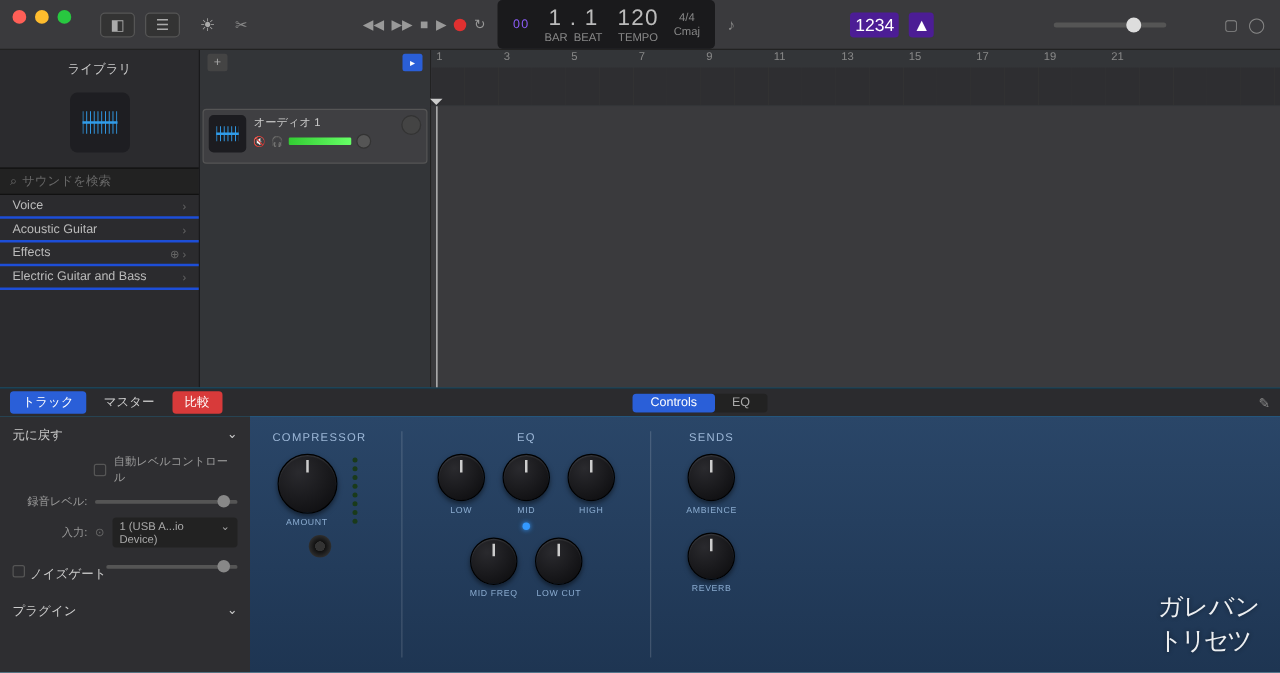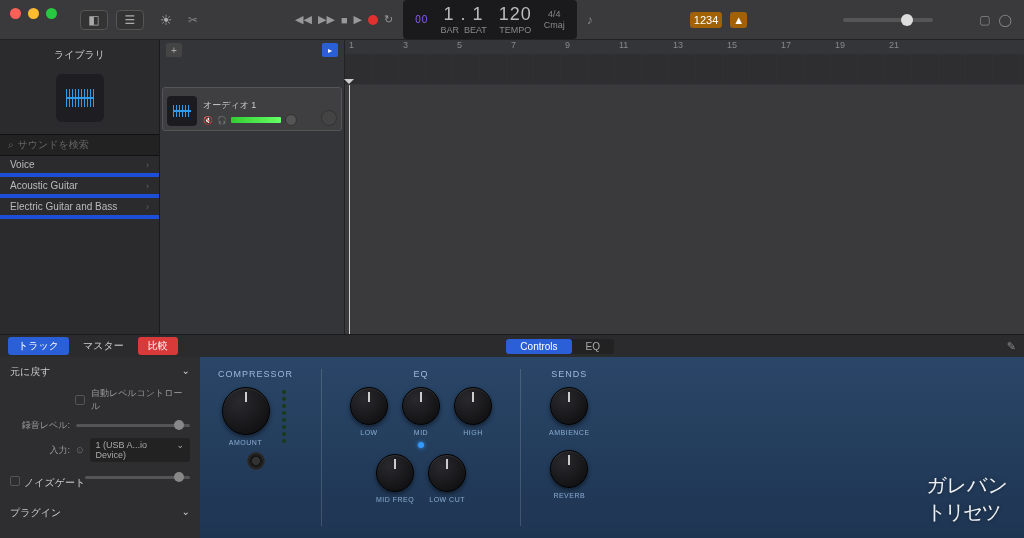--- a/index.html
+++ b/index.html
@@ -14,59 +14,59 @@
 .tbtn.sun{border:none;background:none;font-size:14px}
 .transport{margin-left:auto;margin-right:auto;display:flex;align-items:center;gap:10px}
 .tctrl{display:flex;gap:6px;align-items:center}
 .tctrl span{color:#999;font-size:11px;cursor:pointer}
 .rec{width:10px;height:10px;border-radius:50%;background:#e03030}
 .lcd{background:#1a1a1c;border-radius:4px;padding:4px 12px;display:flex;align-items:center;gap:12px;font-family:monospace}
 .lcd .big{color:#bbb;font-size:18px;letter-spacing:1px}
 .lcd .sm{color:#888;font-size:9px;text-align:right;line-height:1.2}
 .lcd .col{display:flex;flex-direction:column;align-items:center}
 .misc{display:flex;align-items:center;gap:8px}
-.badge{background:#a16207;color:#fff;font-size:11px;padding:2px 4px;border-radius:3px}
+.badge{background:#4c1d95;color:#fff;font-size:14px;padding:2px 4px;border-radius:3px}
 .vol{width:90px;height:4px;background:#555;border-radius:2px;position:relative}
 .vol::after{content:"";position:absolute;right:20px;top:-4px;width:12px;height:12px;background:#ddd;border-radius:50%}
 
 .main{flex:1;display:flex;overflow:hidden}
 .sidebar{width:160px;background:#2b2b2e;border-right:1px solid #1a1a1c;display:flex;flex-direction:column}
 .sb-hdr{text-align:center;padding:8px 0;color:#ccc;font-size:10px}
 .sb-icon{width:48px;height:48px;margin:4px auto 12px;background:#1e1e22;border-radius:6px;display:flex;align-items:center;justify-content:center}
 .wave{width:28px;height:18px;background:linear-gradient(90deg,#3af 1px,transparent 1px) 0 0/3px 100%,linear-gradient(#3af,#3af) center/100% 2px no-repeat;opacity:.9}
 .sb-srch{height:22px;background:#222;border-top:1px solid #111;border-bottom:1px solid #111;display:flex;align-items:center;padding:0 8px;color:#666;font-size:10px;gap:4px}
 .sb-list{flex:1}
-.sb-item{display:flex;justify-content:space-between;align-items:flex-end;padding:3px 10px;color:#bbb;font-size:10px;border-bottom:4px solid #1d4ed8}
+.sb-item{display:flex;justify-content:space-between;align-items:flex-end;padding:3px 10px;color:#bbb;font-size:10px;border-bottom:2px solid #1d4ed8}
 .sb-item .chev{color:#666;font-size:9px}
 .sb-ft{display:flex;justify-content:space-between;padding:6px 8px;border-top:1px solid #111}
 .sb-ft span{color:#888;font-size:10px;padding:2px 8px}
 .sb-ft .save{border:1px solid #555;border-radius:3px}
 
 .tracks{flex:1;display:flex;flex-direction:column;background:#3d3d40}
 .trk-hdr-row{display:flex;height:45px}
 .trk-hdr-l{width:185px;background:#333538;border-right:1px solid #222;display:flex;align-items:flex-start;justify-content:space-between;padding:3px 6px}
 .addbtn{width:16px;height:14px;background:#444;border-radius:2px;color:#aaa;font-size:10px;display:flex;align-items:center;justify-content:center}
 .autobtn{width:16px;height:14px;background:#2a5fd8;border-radius:2px;display:flex;align-items:center;justify-content:center}
 .ruler{flex:1;background:#333538;position:relative;overflow:hidden}
 .ruler-nums{display:flex;height:14px;color:#888;font-size:9px;padding-left:4px}
 .ruler-nums span{width:54px}
 .timeline-area{flex:1;display:flex}
 .trk-list{width:185px;background:#333538;border-right:1px solid #222}
-.trk{height:44px;background:#3f3f42;border:1px solid #555;border-radius:3px;margin:2px;display:flex;align-items:flex-end;padding:4px;gap:6px}
+.trk{height:44px;background:#3f3f42;border:1px solid #555;border-radius:3px;margin:2px;display:flex;align-items:flex-start;padding:4px;gap:6px}
 .trk-ico{width:30px;height:30px;background:#1c1c20;border-radius:4px;display:flex;align-items:center;justify-content:center}
 .trk-info{flex:1}
 .trk-name{color:#ccc;font-size:9px}
 .trk-ctrls{display:flex;align-items:center;gap:4px;margin-top:2px}
 .mtr{width:50px;height:6px;background:linear-gradient(90deg,#3c3,#6f6);border-radius:1px}
 .knb{width:12px;height:12px;border-radius:50%;background:#555;border:1px solid #333}
 .timeline{flex:1;background:#3a3a3d;position:relative}
 .playhead{position:absolute;left:4px;top:0;width:1px;height:100%;background:#ccc}
 .playhead::before{content:"";position:absolute;top:-6px;left:-5px;border:5px solid transparent;border-top-color:#ccc}
 
-.bottom{height:204px;background:#0ea5e9;border-top:1px solid #1a1a1c;display:flex;flex-direction:column}
+.bottom{height:228px;background:#0ea5e9;border-top:1px solid #1a1a1c;display:flex;flex-direction:column}
 .btm-tabs{height:22px;display:flex;align-items:center;padding:0 8px;gap:4px;background:#2b2b2e}
 .tab{padding:2px 10px;font-size:10px;color:#ccc;border-radius:3px}
 .tab.act{background:#2a5fd8;color:#fff}
 .tab.red{background:#d83a3a;color:#fff}
 .ctr-tabs{margin-left:auto;margin-right:auto;display:flex;background:#222;border-radius:3px}
 .ctab{padding:2px 14px;font-size:10px;color:#aaa}
 .ctab.act{background:#2a5fd8;color:#fff;border-radius:3px}
 .spacer{width:60px}
 .btm-body{flex:1;display:flex}
 .inspector{width:200px;background:#2e2e31;padding:6px 10px;display:flex;flex-direction:column;gap:6px}
@@ -166,20 +166,24 @@
       <div class="sb-list">
         <div class="sb-item">
             <span>Voice</span>
             <span class="chev">›</span>
           </div>
         <div class="sb-item">
             <span>Acoustic Guitar</span>
             <span class="chev">›</span>
           </div>
         <div class="sb-item">
+            <span>Effects</span>
+            <span class="chev">⊕ ›</span>
+          </div>
+        <div class="sb-item">
             <span>Electric Guitar and Bass</span>
             <span class="chev">›</span>
           </div>
       </div>
     </div>
 
     <div class="tracks">
       <div class="trk-hdr-row">
         <div class="trk-hdr-l">
           <div class="addbtn">+</div>

